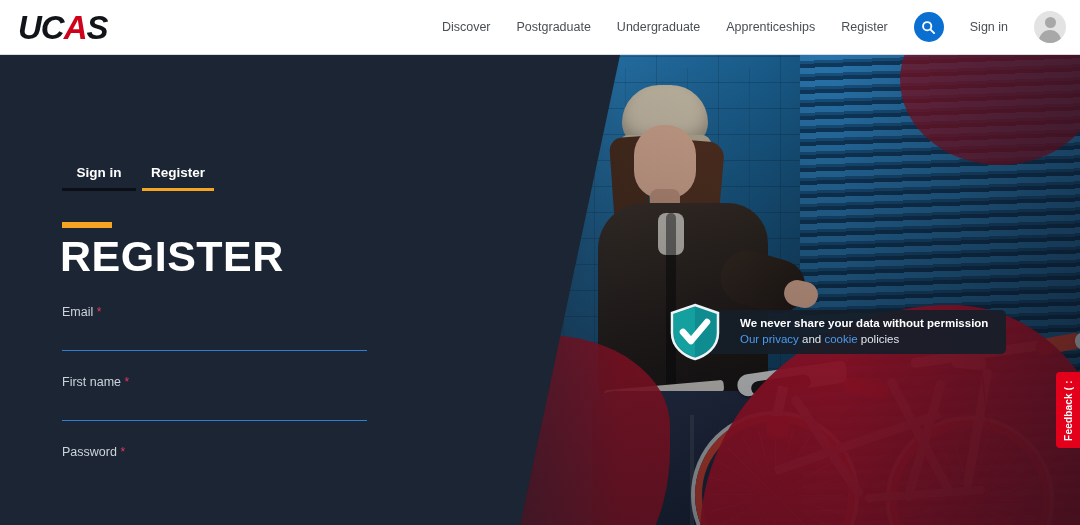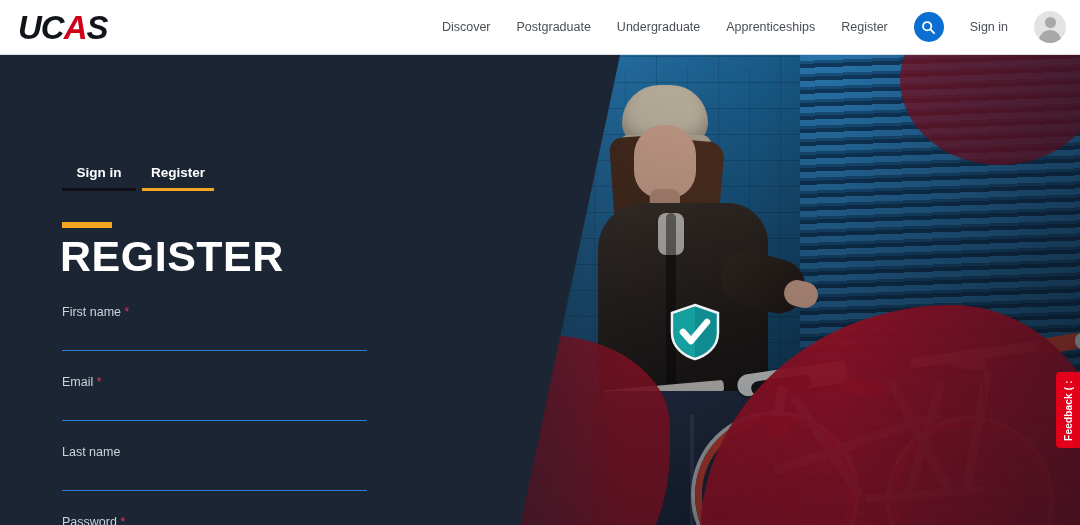--- a/index.html
+++ b/index.html
@@ -466,48 +466,48 @@
         <div class="tab signin">Sign in</div>
         <div class="tab register">Register</div>
       </div>
 
       <div class="accent-bar"></div>
       <div class="title">REGISTER</div>
 
       <div class="form">
 
         <div class="field">
+          <span class="label"><span>Email</span> <span class="req">*</span></span>
+          <input type="text" placeholder="" style="">
+        </div>
+
+        <div class="field">
           <span class="label"><span>First name</span> <span class="req">*</span></span>
           <input type="text" placeholder="" style="">
         </div>
 
-        <div class="field">
-          <span class="label"><span>Email</span> <span class="req">*</span></span>
-          <input type="text" placeholder="" style="">
-        </div>
-
-        <div class="field">
-          <span class="label">Last name</span>
-          <input type="text" placeholder="" style="">
-        </div>
 
         <div class="field">
           <span class="label"><span>Password</span> <span class="req">*</span></span>
 
         </div>
 
       </div>
     </div>
 
     <div class="privacy">
       <svg class="shield" viewBox="0 0 54 58">
         <path d="M27 2 L50 10 V30 C50 44 38 53 27 56 C16 53 4 44 4 30 V10 Z" fill="#0e8c8f" stroke="#eef3f6" stroke-width="2.5"></path>
         <path d="M27 4 L6 11 V30 C6 43 17 51 27 54 Z" fill="#16a3a3" opacity="0.85"></path>
         <path d="M15 29 L23 38 L39 19" fill="none" stroke="#ffffff" stroke-width="6.5" stroke-linecap="round" stroke-linejoin="round"></path>
       </svg>
+      <div class="privacy-box">
+        <div class="privacy-title">We never share your data without permission</div>
+        <div class="privacy-sub"><a>Our privacy</a><span> and </span><a>cookie</a><span> policies</span></div>
+      </div>
     </div>
 
   </div>
 
   <div class="feedback">
     <span><span>Feedback</span> <span>( :</span></span>
   </div>
 
 </div>
 

